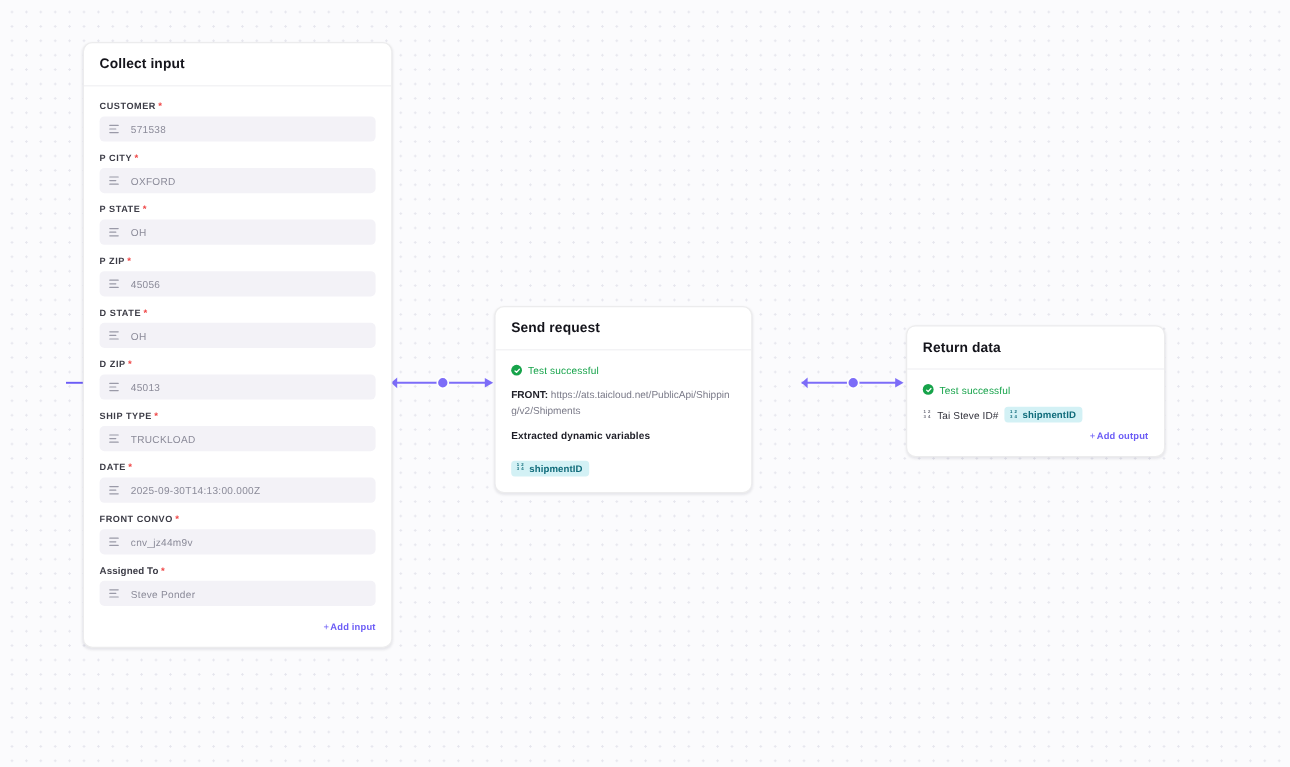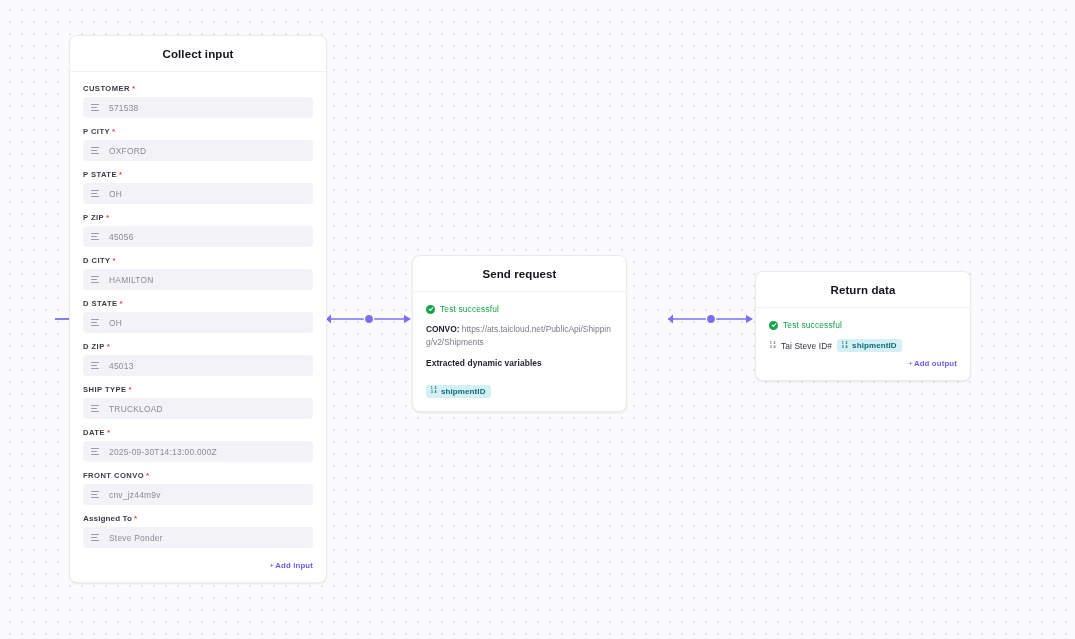--- a/index.html
+++ b/index.html
@@ -26,21 +26,20 @@
   }
   .card-header {
     padding: 12px 13px 11px 13px;
     border-bottom: 1px solid #f1f1f3;
   }
   .card-title {
     font-size: 11.5px;
     font-weight: bold;
     color: #14141b;
     letter-spacing: .1px;
-    text-align: center;
   }
   .card-body { padding: 12px 13px 9px 13px; }
 
   
   .field { margin-bottom: 9px; }
   .field-label {
     font-size: 7.6px;
     font-weight: bold;
     color: #3c3c46;
     letter-spacing: .45px;
@@ -83,21 +82,21 @@
     color: #6b5cf6;
     font-weight: bold;
     letter-spacing: .15px;
     padding: 4px 0 3px 0;
     cursor: pointer;
     white-space: nowrap;
   }
   .add-link .plus { font-weight: normal; margin-right: 1px; }
 
   
-  .status-row { display: flex; align-items: center; gap: 5px; margin-bottom: 9px; }
+  .status-row { display: flex; gap: 5px; margin-bottom: 9px; }
   .check-icon {
     width: 9px; height: 9px; border-radius: 50%;
     background: #16a34a;
     display: flex; align-items: center; justify-content: center;
     flex: 0 0 auto;
   }
   .check-icon svg { display: block; }
   .status-text { font-size: 8.4px; color: #16a34a; font-weight: 500; letter-spacing: .15px; }
 
   .req-line { font-size: 8.4px; color: #7b7b89; line-height: 13px; margin-bottom: 9px; word-break: break-all; }
@@ -202,31 +201,20 @@
           <div class="field-input">
             <span class="txt-icon">
               <i></i>
               <i></i>
               <i></i>
             </span>
             <span class="field-value">45056</span>
           </div>
         </div>
         <div class="field">
-          <label class="field-label"><span>D CITY</span><span class="req">*</span></label>
-          <div class="field-input">
-            <span class="txt-icon">
-              <i></i>
-              <i></i>
-              <i></i>
-            </span>
-            <span class="field-value">HAMILTON</span>
-          </div>
-        </div>
-        <div class="field">
           <label class="field-label"><span>D STATE</span><span class="req">*</span></label>
           <div class="field-input">
             <span class="txt-icon">
               <i></i>
               <i></i>
               <i></i>
             </span>
             <span class="field-value">OH</span>
           </div>
         </div>
@@ -301,21 +289,21 @@
     <div class="status-row">
       <span class="check-icon">
         <svg width="6" height="6" viewBox="0 0 10 10">
           <path d="M2 5.2 L4.1 7.2 L8 2.9" fill="none" stroke="#ffffff" stroke-width="1.8" stroke-linecap="round" stroke-linejoin="round"></path>
         </svg>
       </span>
       <span class="status-text">Test successful</span>
     </div>
 
     <div class="req-line">
-      <b>CONVO:</b>
+      <b>FRONT:</b>
       <span>https://ats.taicloud.net/PublicApi/Shipping/v2/Shipments</span>
     </div>
 
     <div class="section-label">Extracted dynamic variables</div>
 
     <span class="chip">
       <span class="var-icon">
         <span>1</span>
           <span>2</span>
           <span>3</span>

